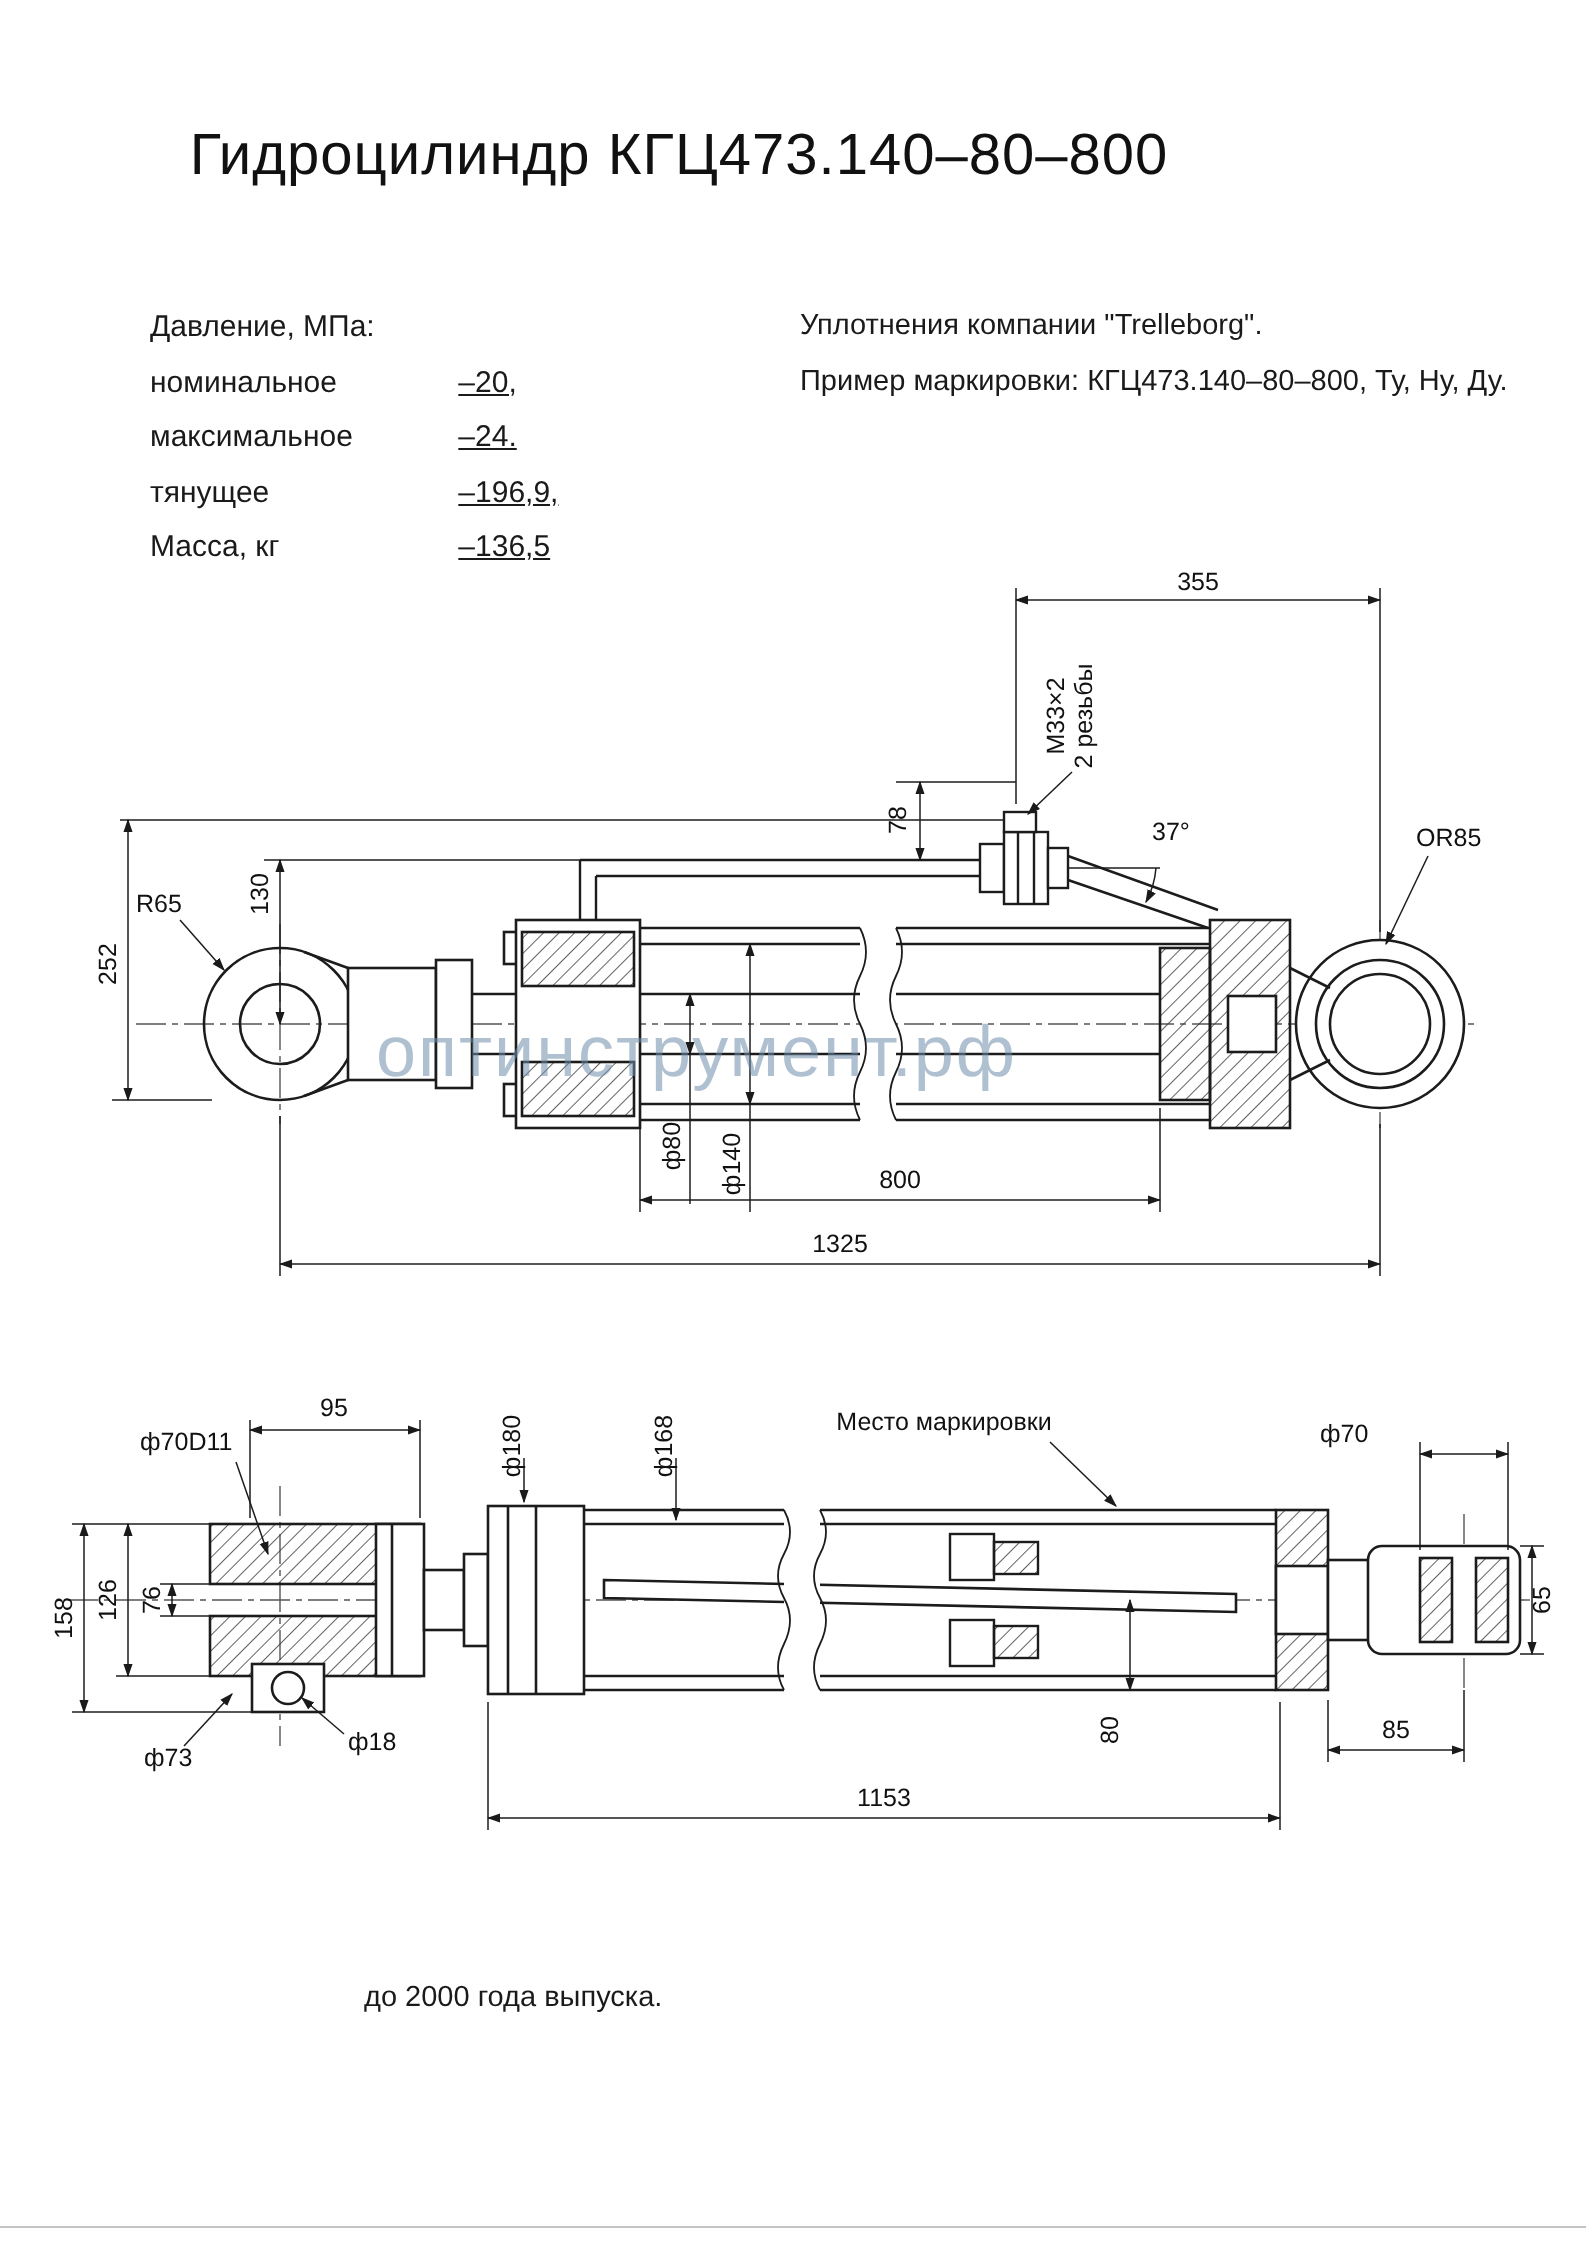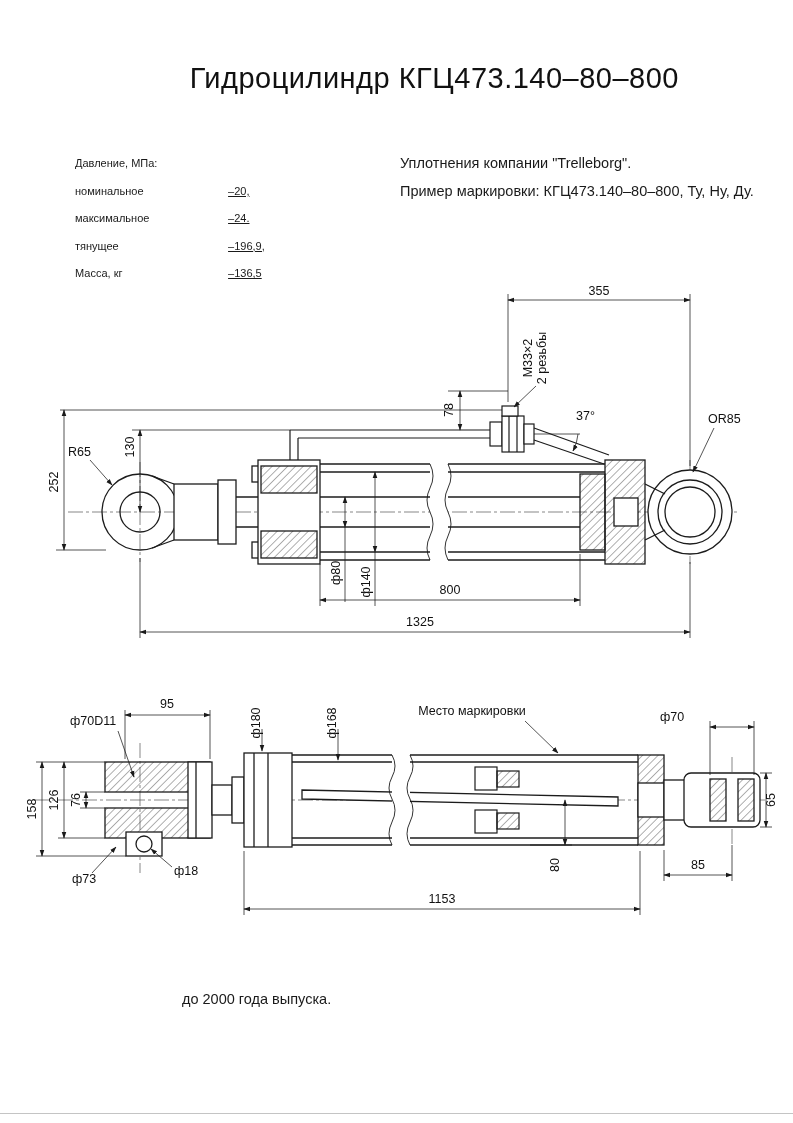--- a/index.html
+++ b/index.html
@@ -3,24 +3,24 @@
 <meta charset="utf-8">
 <style>
   html,body { margin:0; padding:0; background:#e8e8e8; }
   .page {
     position:relative; width:793px; height:1123px; margin:0 auto;
     background:#ffffff; overflow:hidden;
     font-family:"Liberation Sans", sans-serif; color:#1a1a1a;
   }
   .abs { position:absolute; }
   .title {
-    left:0; top:62px; width:679px; text-align:right;
+    left:0; top:62px; width:679px; text-align:center;
     font-size:29px; letter-spacing:0.5px; color:#111;
   }
-  .specs { left:75px; top:150px; font-size:11px; }
+  .specs { left:75px; top:150px; font-size:15px; }
   .spec-line { height:27.5px; line-height:27.5px; white-space:nowrap; }
   .lab { display:inline-block; width:150px; }
   .val { display:inline-block;text-decoration:underline; }
   .notes { left:400px; top:150px; font-size:14.5px; }
   .note-line { height:27.5px; line-height:27.5px; white-space:nowrap; }
   .watermark {
     left:188px; top:505px; width:420px;
     font-size:36px; letter-spacing:1px;
     color:rgba(110,140,170,0.55); z-index:5;
     pointer-events:none;
@@ -184,20 +184,21 @@
       <text x="28" y="186" text-anchor="start">R65</text>
       <text transform="rotate(-90 94 177)" x="94" y="177">130</text>
       <text transform="rotate(-90 18 212)" x="18" y="212">252</text>
       <text transform="rotate(-90 300 303)" x="300" y="303">ф80</text>
       <text transform="rotate(-90 330 312)" x="330" y="312">ф140</text>
       <text x="410" y="324">800</text>
       <text x="380" y="356">1325</text>
     </g>
   </svg>
 
+  <div class="abs watermark">оптинструмент.рф</div>
 
   <svg class="abs" style="left:20px; top:685px;" width="760" height="245" viewBox="0 0 760 245">
     <defs>
       <marker id="ar2" viewBox="0 0 10 10" refX="9" refY="5" markerWidth="9" markerHeight="9" orient="auto-start-reverse">
         <path d="M0,1.6 L10,5 L0,8.4 z" fill="#1a1a1a"></path>
       </marker>
       <pattern id="h2" width="5.5" height="5.5" patternUnits="userSpaceOnUse" patternTransform="rotate(45)">
         <line x1="0" y1="0" x2="0" y2="5.5" stroke="#3a3a3a" stroke-width="0.8"></line>
       </pattern>
     </defs>

